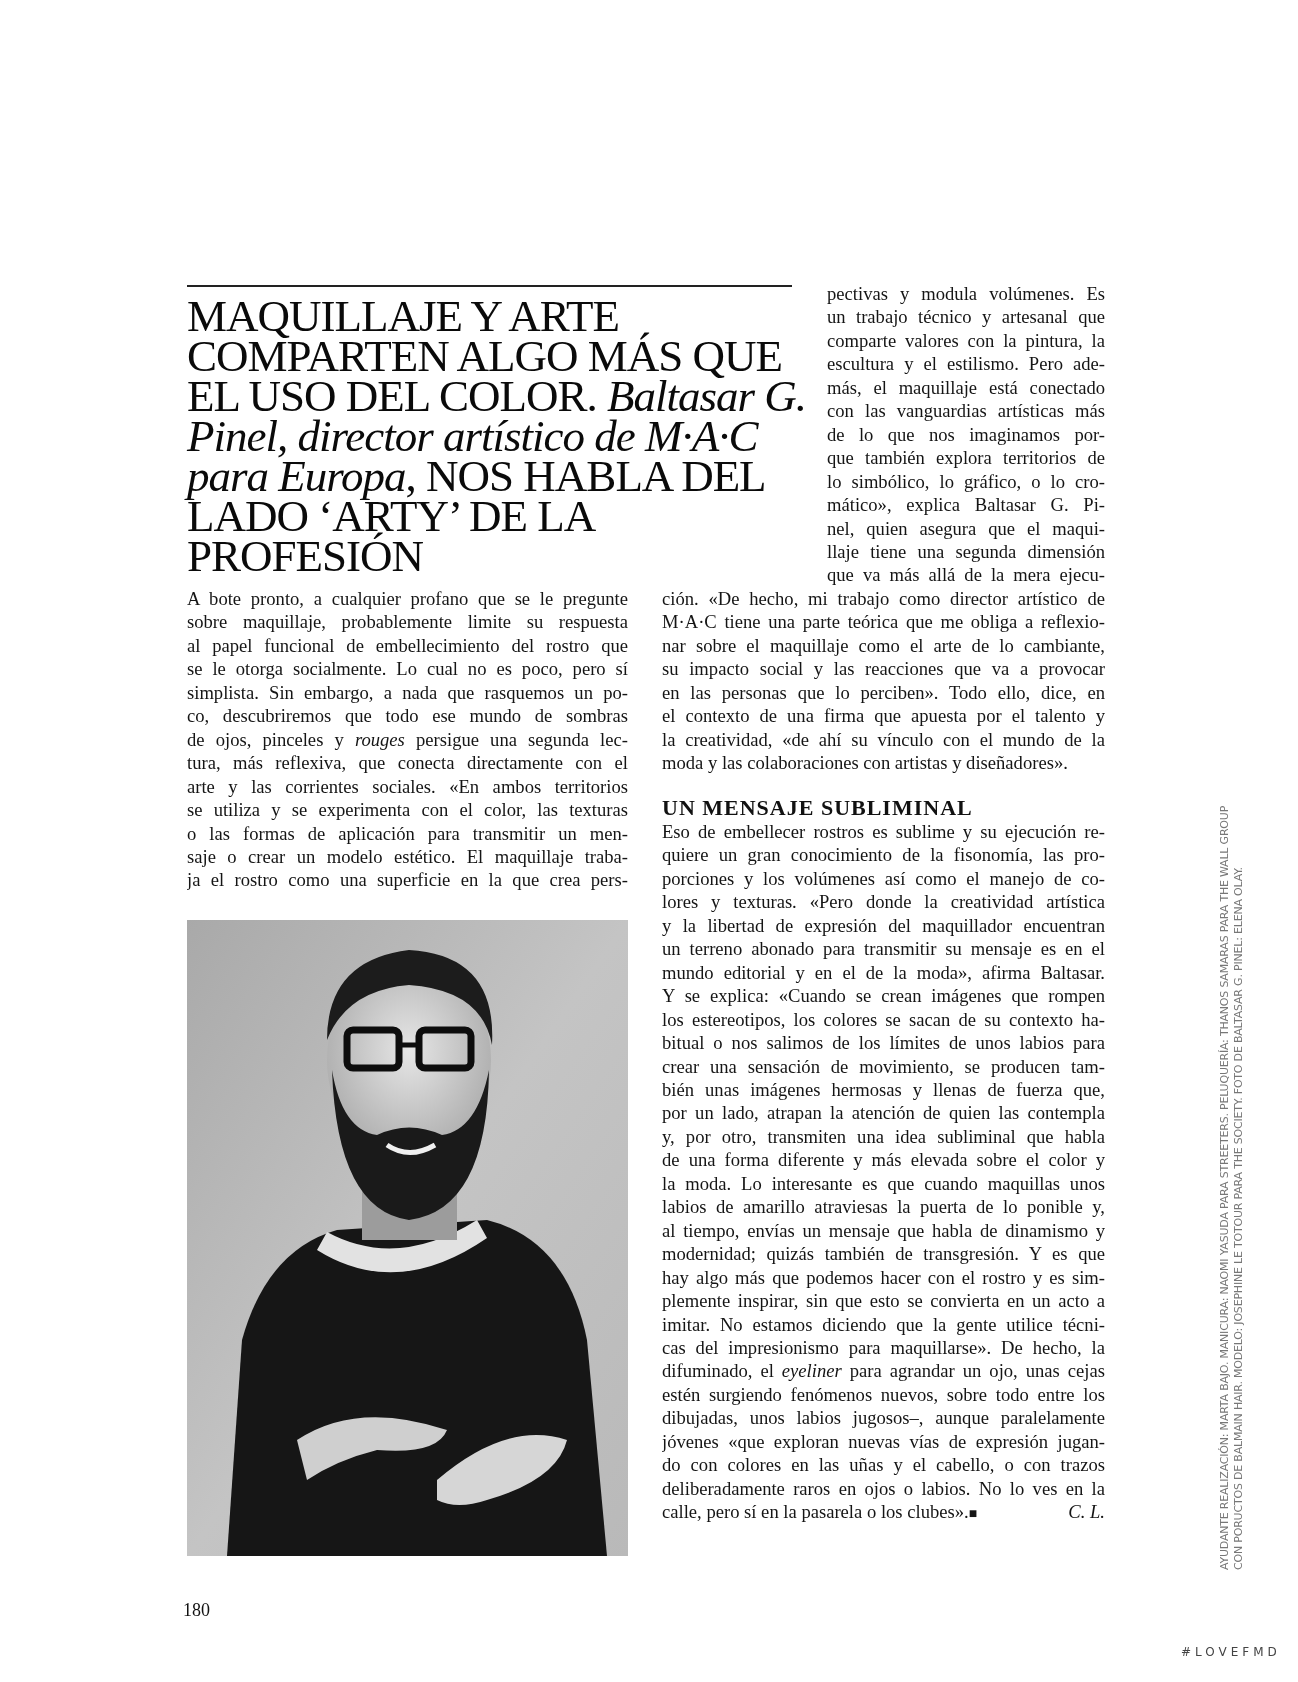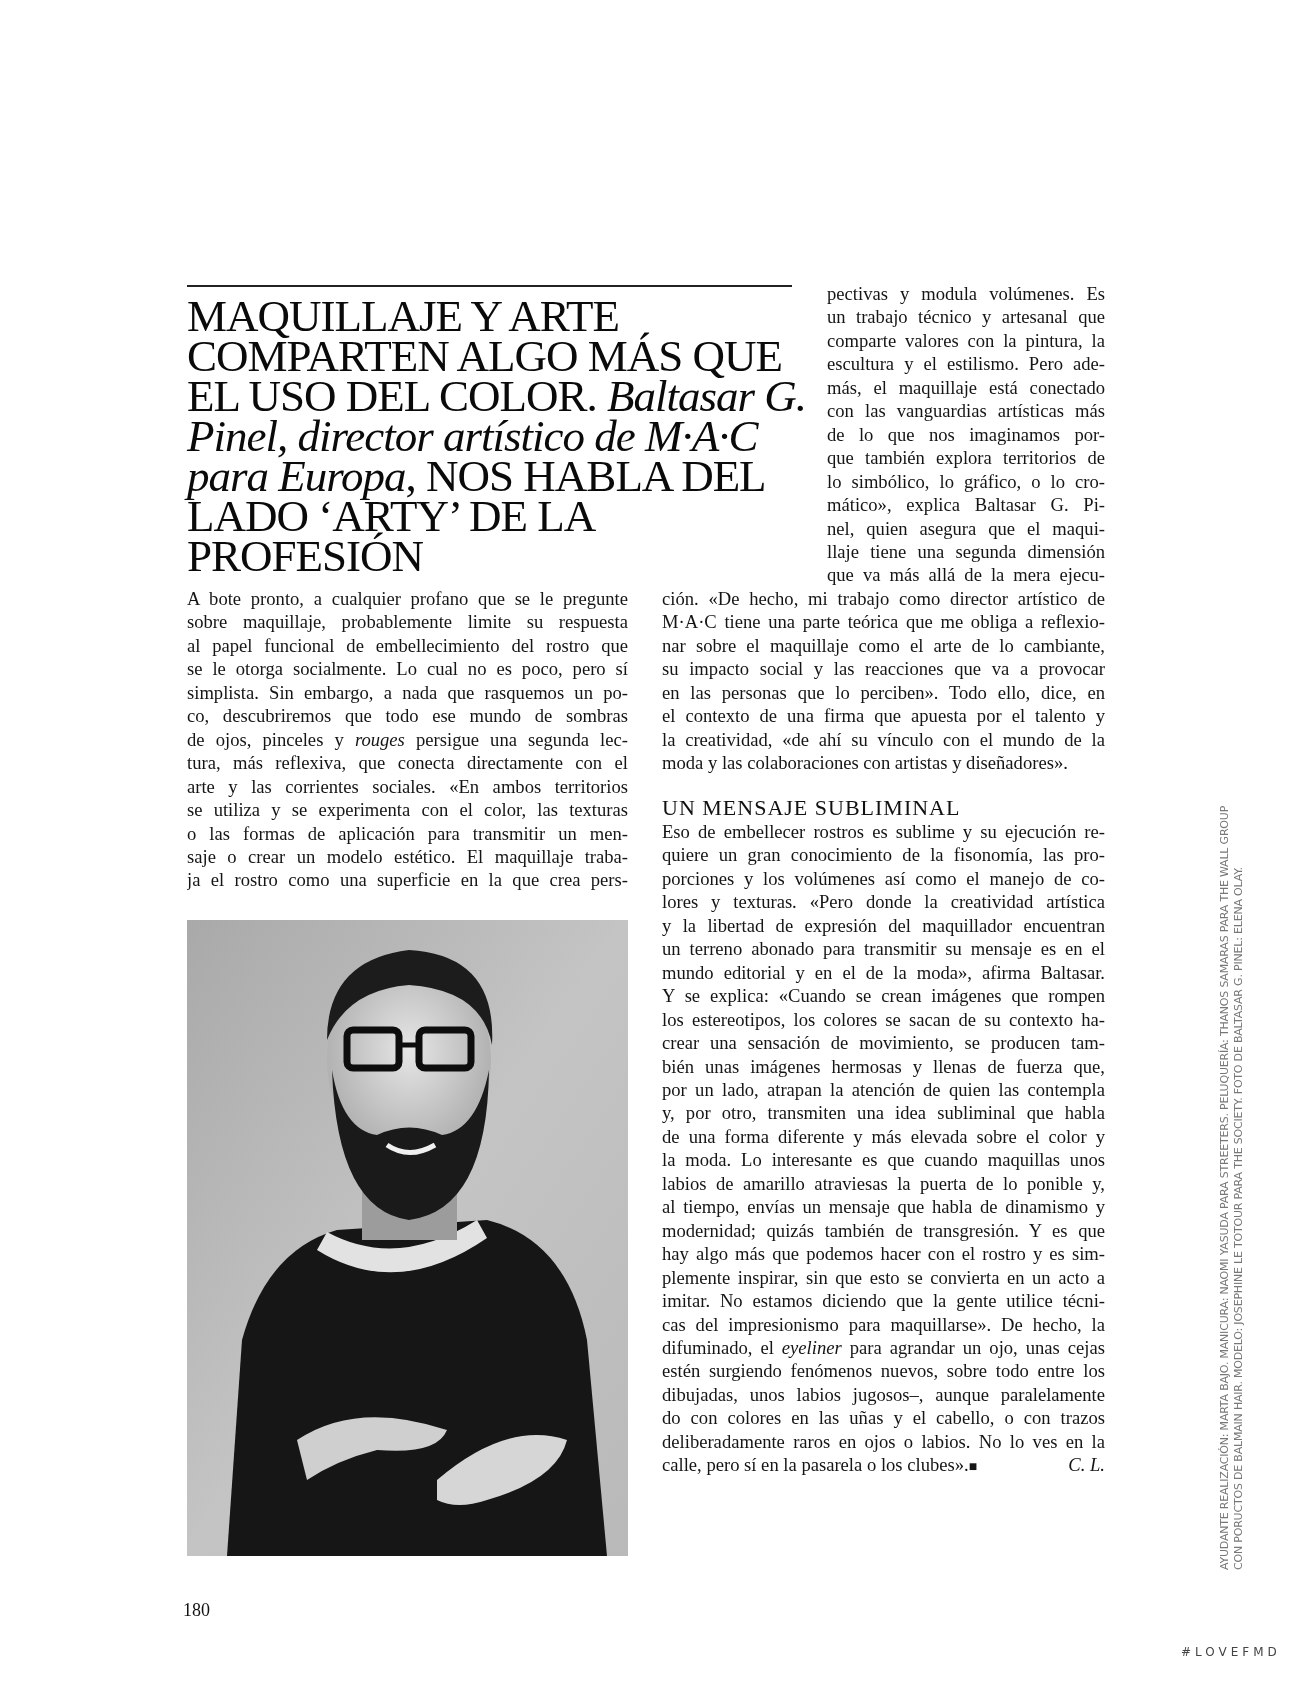--- a/index.html
+++ b/index.html
@@ -11,21 +11,21 @@
               letter-spacing:-1px; color:#0a0a0a; margin:0; font-weight:normal; }
   .headline .it { font-style:italic; }
   .col { position:absolute; font-size:18.6px; line-height:23.45px; text-align:justify;
          color:#151515; margin:0; }
   .line { display:block; text-align:justify; text-align-last:justify; white-space:nowrap; overflow:hidden; }
   .line.last { text-align-last:left; }
   .left-col { left:187px; top:587px; width:441px; }
   .right-top { left:827px; top:258px; width:278px;margin-top:24px; }
   .right-col { left:662px; top:587px; width:443px; }
   .subhead { position:absolute; left:662px; top:795px; font-size:22px; letter-spacing:1px;
-             color:#111; margin:0; font-weight:normal; }
+             color:#111; margin:0; font-weight:bold; }
   .right-col2 { left:662px; top:820px; width:443px; }
   .photo { position:absolute; left:187px; top:920px; width:441px; height:636px;
            background:linear-gradient(180deg,#b4b4b4 0%,#c2c2c2 40%,#bdbdbd 100%); overflow:hidden; }
   .photo svg { width:100%; height:100%; display:block; }
   .page-num { position:absolute; left:183px; top:1600px; font-size:18px; color:#111; }
   .credits { position:absolute; left:1218px; top:1570px; transform-origin:0 0; transform:rotate(-90deg);
              width:830px; font-family:"DejaVu Sans", sans-serif; font-size:11px; line-height:14px;
              color:#777; letter-spacing:-0.2px; white-space:nowrap; }
   .watermark { position:absolute; left:1181px; top:1645px; font-family:"DejaVu Sans", sans-serif;
                font-size:12px; letter-spacing:4px; color:#444; }
@@ -95,36 +95,38 @@
 <div class="col right-col2" id="right-col2">
     <span class="line">Eso de embellecer rostros es sublime y su ejecución re-</span>
     <span class="line">quiere un gran conocimiento de la fisonomía, las pro-</span>
     <span class="line">porciones y los volúmenes así como el manejo de co-</span>
     <span class="line">lores y texturas. «Pero donde la creatividad artística</span>
     <span class="line">y la libertad de expresión del maquillador encuentran</span>
     <span class="line">un terreno abonado para transmitir su mensaje es en el</span>
     <span class="line">mundo editorial y en el de la moda», afirma Baltasar.</span>
     <span class="line">Y se explica: «Cuando se crean imágenes que rompen</span>
     <span class="line">los estereotipos, los colores se sacan de su contexto ha-</span>
+    <span class="line">bitual o nos salimos de los límites de unos labios para</span>
     <span class="line">crear una sensación de movimiento, se producen tam-</span>
     <span class="line">bién unas imágenes hermosas y llenas de fuerza que,</span>
     <span class="line">por un lado, atrapan la atención de quien las contempla</span>
     <span class="line">y, por otro, transmiten una idea subliminal que habla</span>
     <span class="line">de una forma diferente y más elevada sobre el color y</span>
     <span class="line">la moda. Lo interesante es que cuando maquillas unos</span>
     <span class="line">labios de amarillo atraviesas la puerta de lo ponible y,</span>
     <span class="line">al tiempo, envías un mensaje que habla de dinamismo y</span>
     <span class="line">modernidad; quizás también de transgresión. Y es que</span>
     <span class="line">hay algo más que podemos hacer con el rostro y es sim-</span>
     <span class="line">plemente inspirar, sin que esto se convierta en un acto a</span>
     <span class="line">imitar. No estamos diciendo que la gente utilice técni-</span>
     <span class="line">cas del impresionismo para maquillarse». De hecho, la</span>
     <span class="line">difuminado, el <i>eyeliner</i> para agrandar un ojo, unas cejas</span>
     <span class="line">estén surgiendo fenómenos nuevos, sobre todo entre los</span>
     <span class="line">dibujadas, unos labios jugosos–, aunque paralelamente</span>
+    <span class="line">jóvenes «que exploran nuevas vías de expresión jugan-</span>
     <span class="line">do con colores en las uñas y el cabello, o con trazos</span>
     <span class="line">deliberadamente raros en ojos o labios. No lo ves en la</span>
     <span class="line last"><span>calle, pero sí en la pasarela o los clubes».</span><span class="end-mark">■</span><span class="sig">C. L.</span></span>
   </div>
 
 <div class="photo" title="Black and white portrait of Baltasar G. Pinel, bearded man with glasses in dark sweater">
   <svg viewBox="0 0 441 636" preserveAspectRatio="none">
     <defs>
       <linearGradient id="bg" x1="0" y1="0" x2="1" y2="1">
         <stop offset="0" stop-color="#a9a9a9"></stop>

